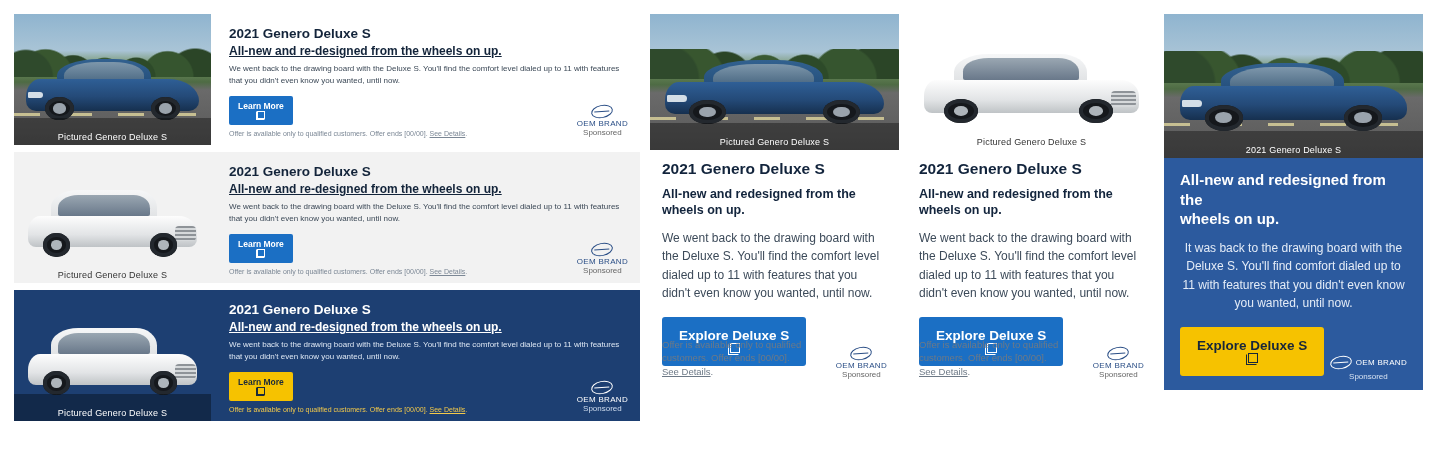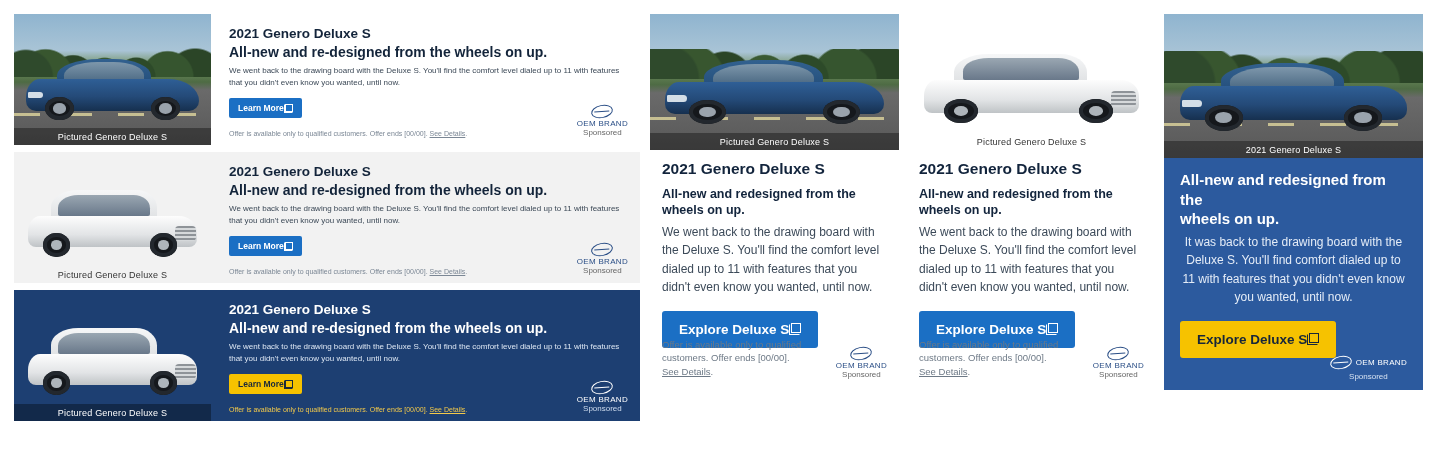--- a/index.html
+++ b/index.html
@@ -137,21 +137,21 @@
     background:#aeb5bb; border-radius:50%;
   }
 
   .photo-caption {
     position: absolute;
     left: 0; right: 0; bottom: 0;
     text-align: center;
     color: #ffffff;
     font-size: 9px;
     letter-spacing: .2px;
-    padding: 4px 0 3px;
+    padding: 14px 0 3px;
     background: rgba(0,0,0,.35);
   }
   .photo-caption.dark-text {
     color: #333;
     background: transparent;
   }
 
   
   .oem {
     display: flex;
@@ -189,20 +189,21 @@
 
   
   .btn {
     display: inline-flex;
     align-items: center;
     border: none;
     cursor: pointer;
     font-family: "Liberation Sans", sans-serif;
     font-weight: bold;
     white-space: nowrap;
+    flex-direction: column;
   }
   .btn-sm {
     background: #1b6fc4;
     color: #fff;
     font-size: 8.5px;
     padding: 5px 9px;
     border-radius: 2px;
   }
   .btn-sm.yellow { background: #f6c200; color: #1b2a3a; }
   .btn-lg {
@@ -249,24 +250,25 @@
     padding: 12px 14px 0 18px;
     position: relative;
   }
   .wc-title {
     font-size: 13.5px;
     font-weight: bold;
     color: #13243a;
     margin: 0 0 3px;
   }
   .wc-sub {
-    font-size: 14px;
+    font-size: 12px;
     font-weight: bold;
     color: #13243a;
     margin: 0 0 5px;
+    text-decoration: underline;
   }
   .wc-body {
     font-size: 8px;
     line-height: 1.45;
     color: #3b4856;
     margin: 0 0 9px;
     max-width: 410px;
   }
   .wc-disc {
     position: absolute;
@@ -309,21 +311,21 @@
     font-size: 15.5px;
     font-weight: bold;
     color: #12243c;
     margin: 0 0 8px;
   }
   .t-sub {
     font-size: 12.5px;
     font-weight: bold;
     color: #12243c;
     line-height: 1.3;
-    margin: 0 0 4px;
+    margin: 0 0 10px;
   }
   .t-para {
     font-size: 12px;
     line-height: 1.55;
     color: #3c4a59;
     margin: 0 0 14px;
   }
   .t-foot {
     position: absolute;
     left: 12px; right: 12px; bottom: 9px;

